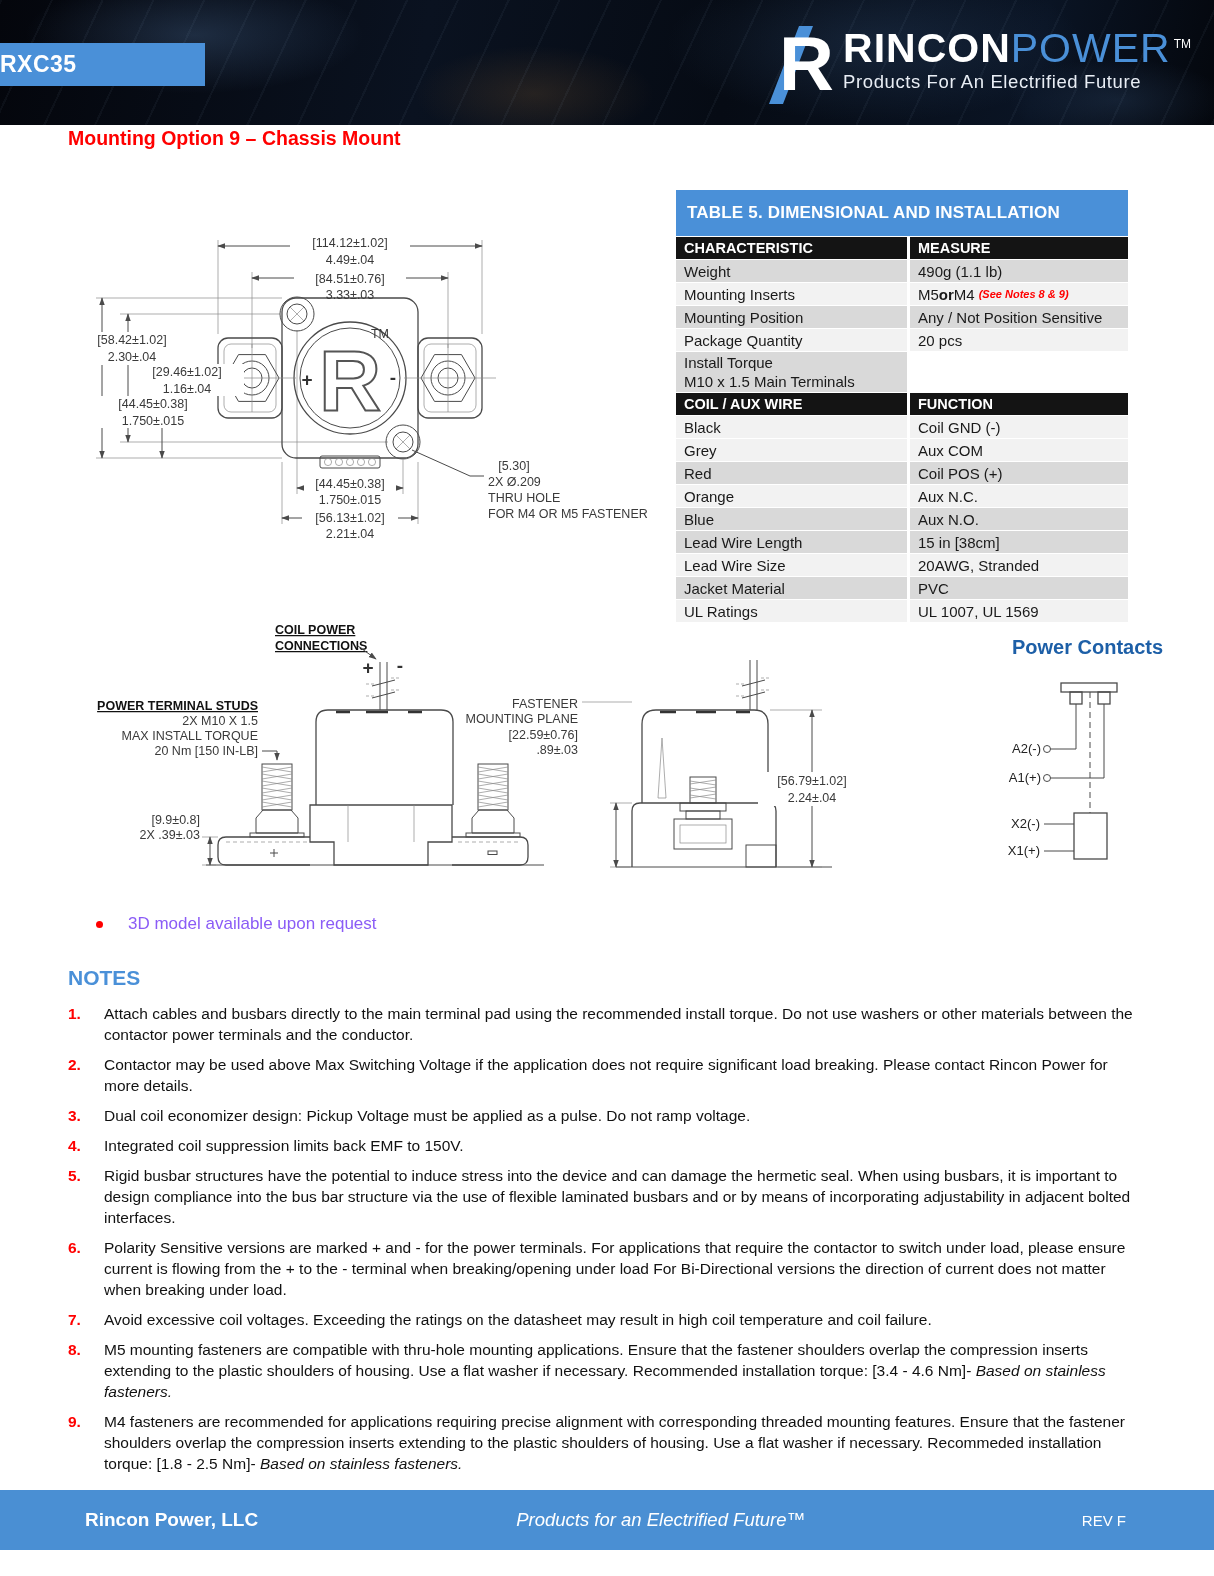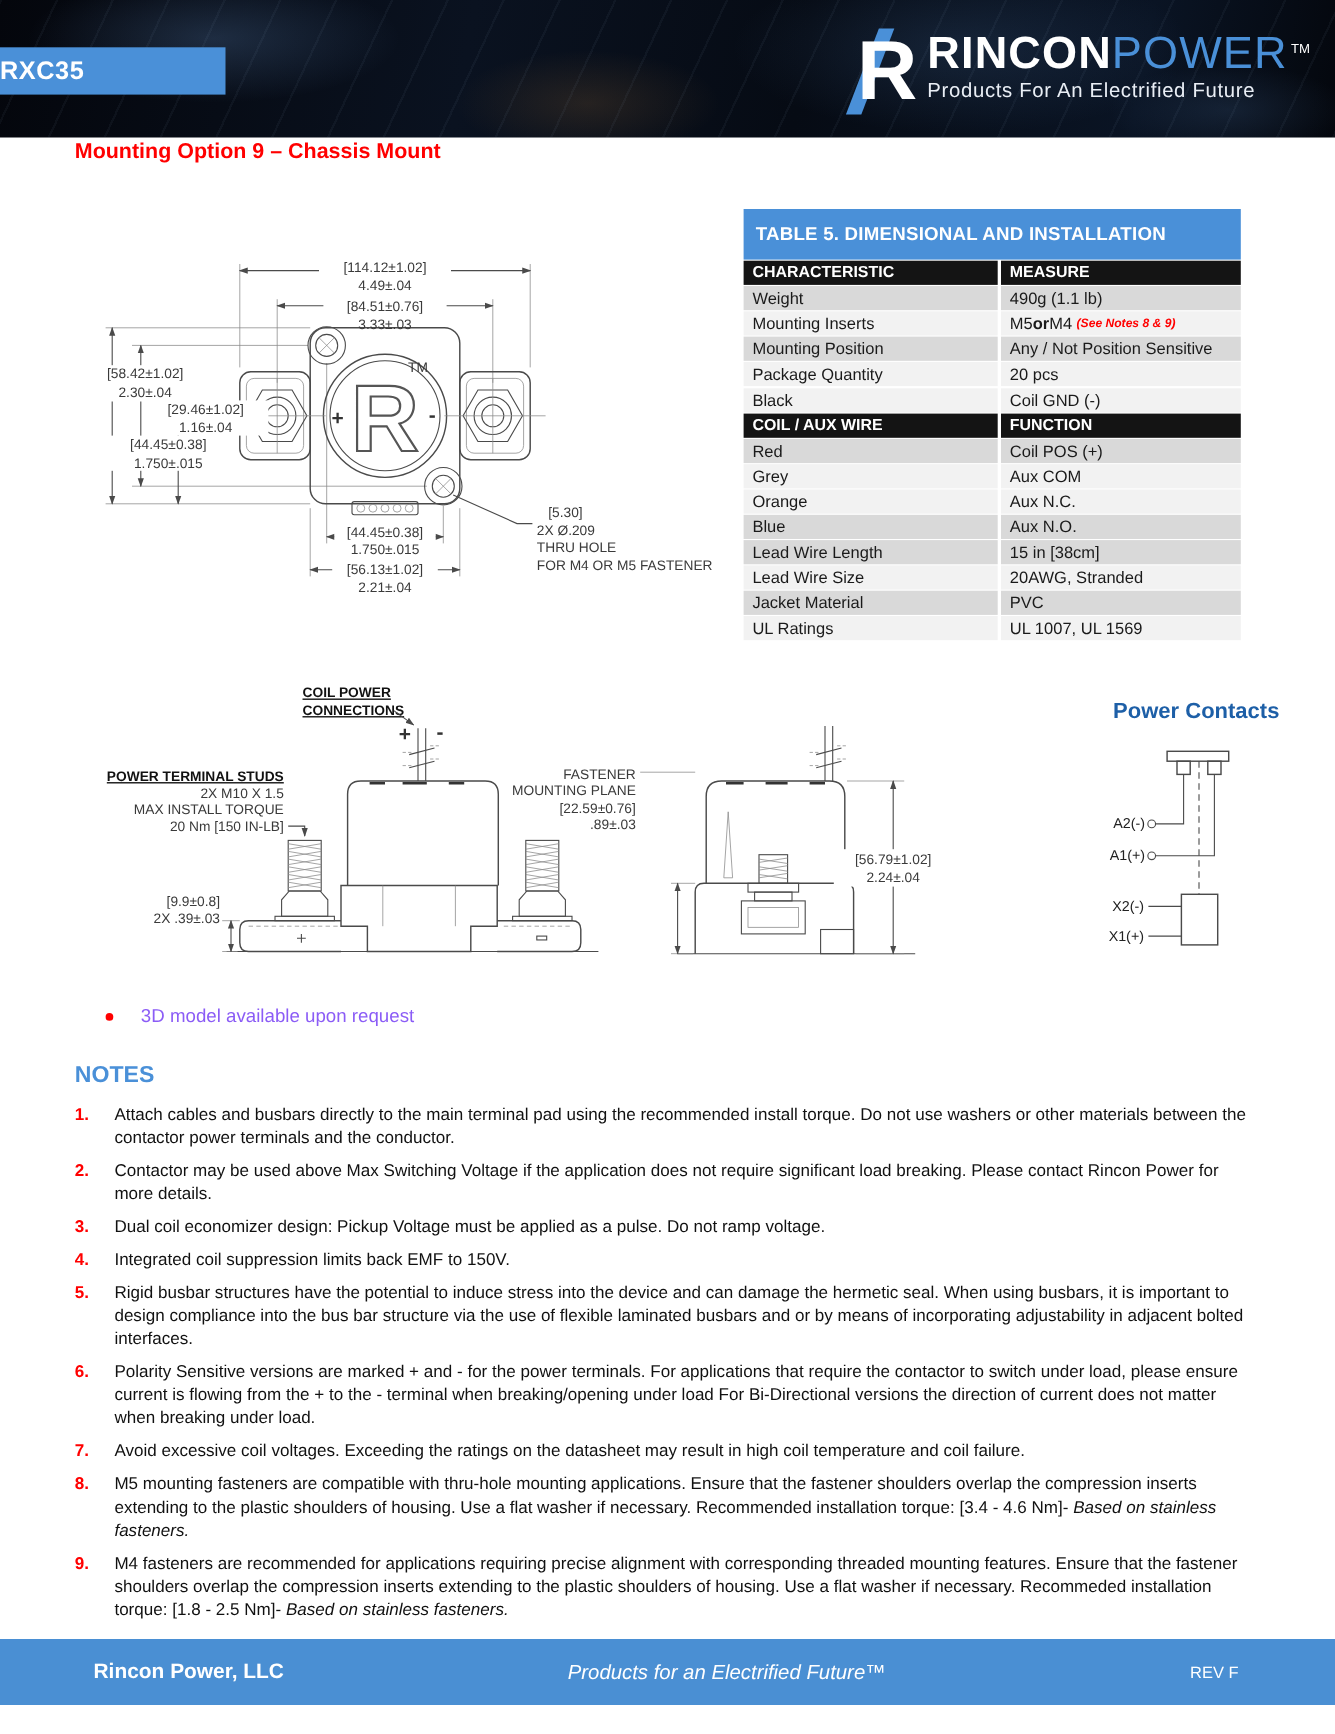--- a/index.html
+++ b/index.html
@@ -124,36 +124,38 @@
     </div>
     <div class="trow">
       <div class="cell bg-d">Mounting Position</div>
       <div class="cell bg-d">Any / Not Position Sensitive</div>
     </div>
     <div class="trow">
       <div class="cell bg-l">Package Quantity</div>
       <div class="cell bg-l">20 pcs</div>
     </div>
     <div class="trow">
+      <div class="cell bg-d prewrap">Install Torque
+M10 x 1.5 Main Terminals</div>
+    </div>
+    <div class="trow">
+      <div class="cell th">COIL / AUX WIRE</div>
+      <div class="cell th">FUNCTION</div>
     </div>
     <div class="trow">
       <div class="cell bg-l">Black</div>
       <div class="cell bg-l">Coil GND (-)</div>
     </div>
     <div class="trow">
-      <div class="cell th">COIL / AUX WIRE</div>
-      <div class="cell th">FUNCTION</div>
+      <div class="cell bg-l">Grey</div>
+      <div class="cell bg-l">Aux COM</div>
     </div>
     <div class="trow">
       <div class="cell bg-d">Red</div>
       <div class="cell bg-d">Coil POS (+)</div>
-    </div>
-    <div class="trow">
-      <div class="cell bg-l">Grey</div>
-      <div class="cell bg-l">Aux COM</div>
     </div>
     <div class="trow">
       <div class="cell bg-l">Orange</div>
       <div class="cell bg-l">Aux N.C.</div>
     </div>
     <div class="trow">
       <div class="cell bg-d">Blue</div>
       <div class="cell bg-d">Aux N.O.</div>
     </div>
     <div class="trow">

